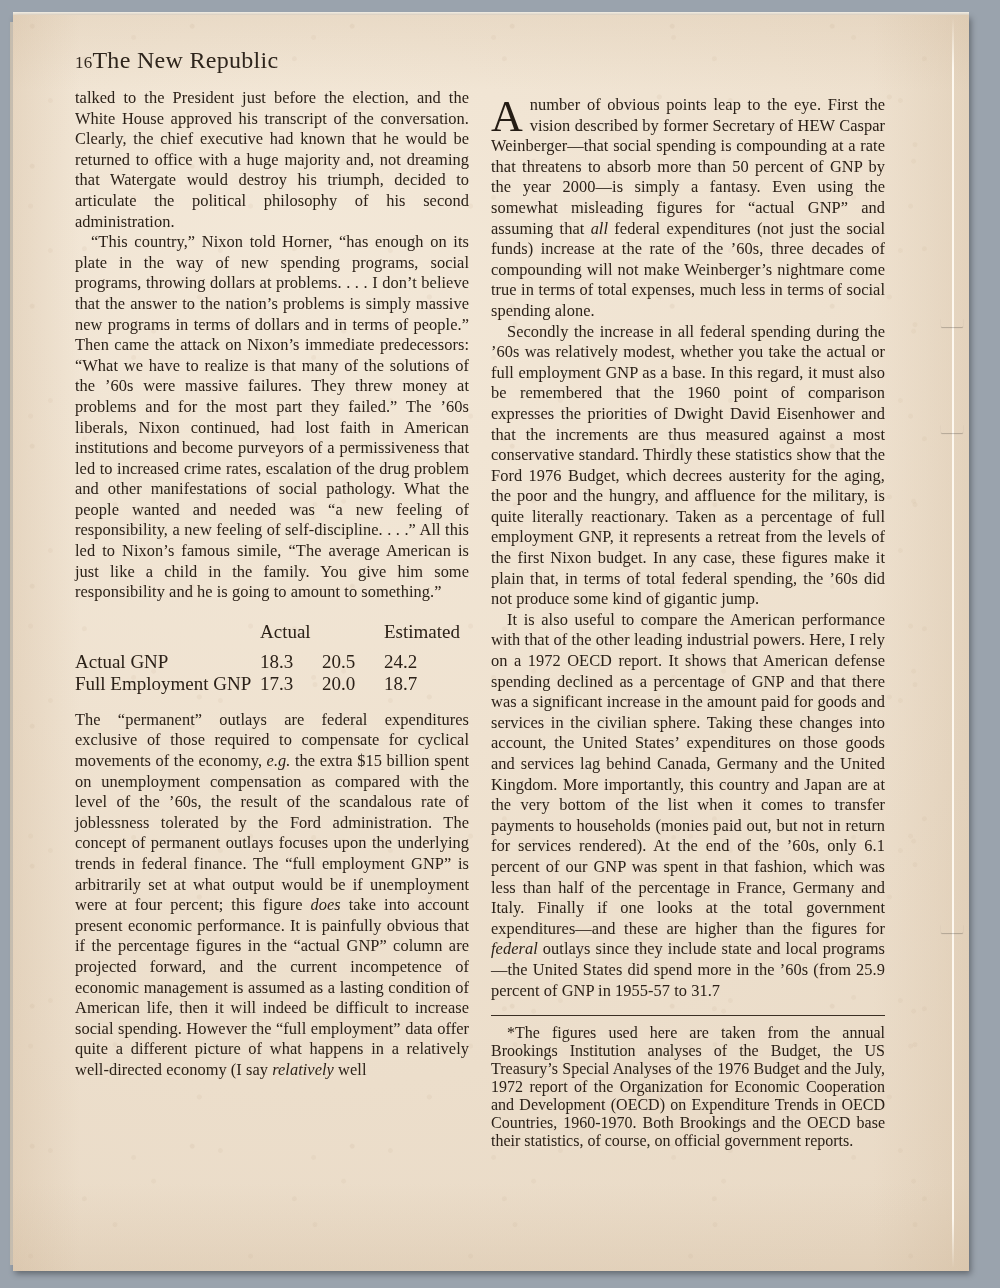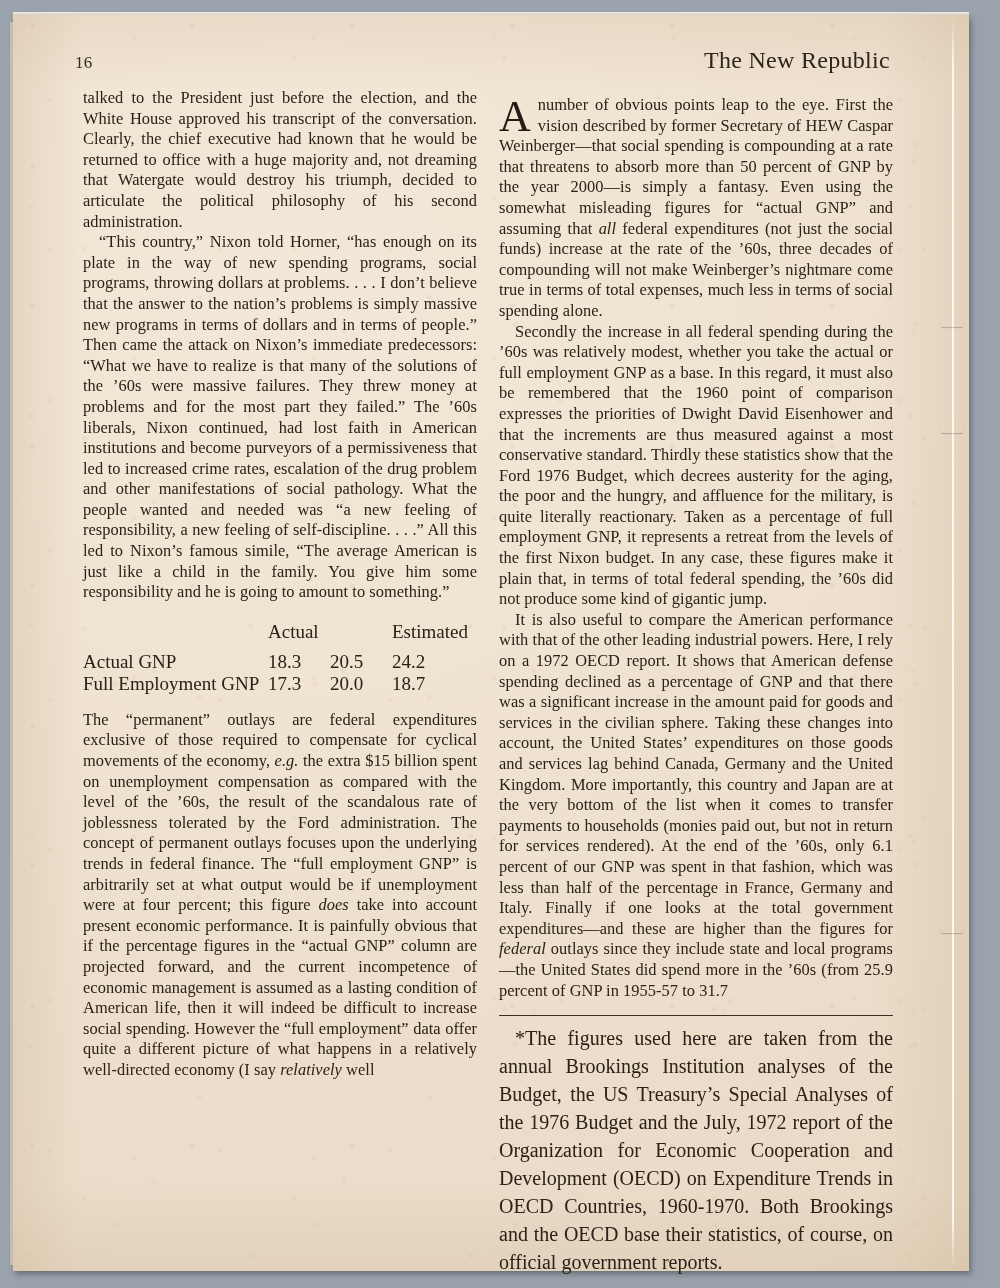--- a/index.html
+++ b/index.html
@@ -104,42 +104,40 @@
     inset: 0;
     color: #2b2118;
   }
 
   .folio-row {
     position: absolute;
     left: 75px;
     top: 47px;
     width: 815px;
     display: flex;
-    justify-content: space-between;
     align-items: baseline;
   }
   .folio-num {
     font-size: 17px;
     letter-spacing: .2px;
     color: #332a20;
   }
   .running-head {
     font-size: 24px;
     color: #2e251c;
     letter-spacing: .3px;
   }
 
   .columns {
     position: absolute;
     left: 75px;
     top: 88px;
     width: 818px;
     display: flex;
     gap: 22px;
-    justify-content: flex-end;
   }
   .col {
     width: 394px;
   }
 
   p.body {
     margin: 0;
     font-size: 16.4px;
     line-height: 20.6px;
     text-align: justify;
@@ -210,22 +208,22 @@
 
   
   .footnote-rule {
     border: 0;
     border-top: 1.5px solid #3a2f24;
     margin: 14px 0 8px 0;
     width: 100%;
   }
   p.footnote {
     margin: 0;
-    font-size: 20px;
-    line-height: 28px;
+    font-size: 16px;
+    line-height: 18px;
     text-align: justify;
     text-indent: 16px;
     color: #2b2118;
   }
 </style>
 </head>
 <body>
 
 <div class="edge-top"></div>
 <div class="edge-left"></div>

